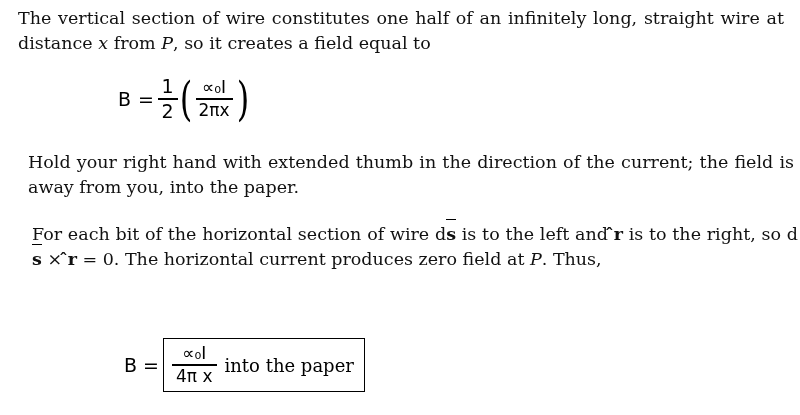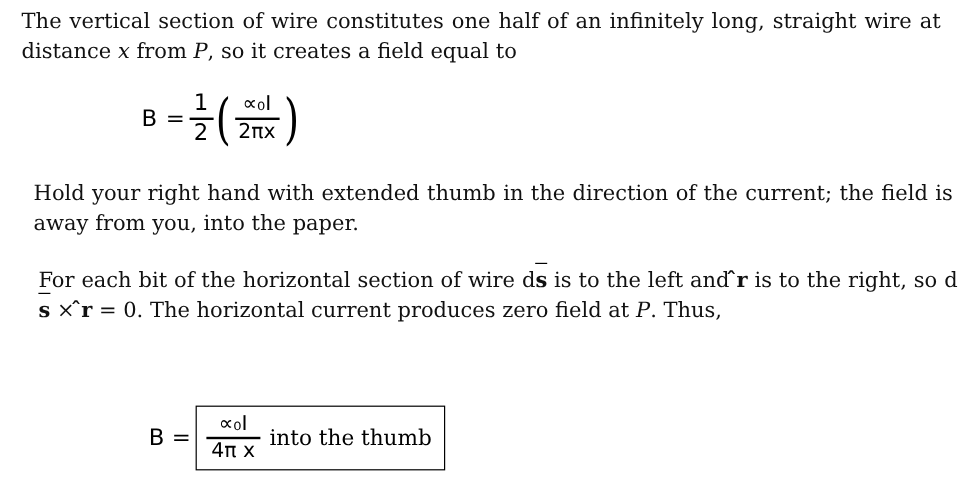--- a/index.html
+++ b/index.html
@@ -161,17 +161,17 @@
   </div>
 
   <div class="eq2">
     <span class="lhs">B =</span>
     <span class="boxed">
       <span class="frac">
         <span class="num">∝₀I</span>
         <span class="bar"></span>
         <span class="den">4π x</span>
       </span>
-      <span class="tail">into the thumb</span>
+      <span class="tail">into the paper</span>
     </span>
   </div>
 
 </div>
 
 </body></html>

